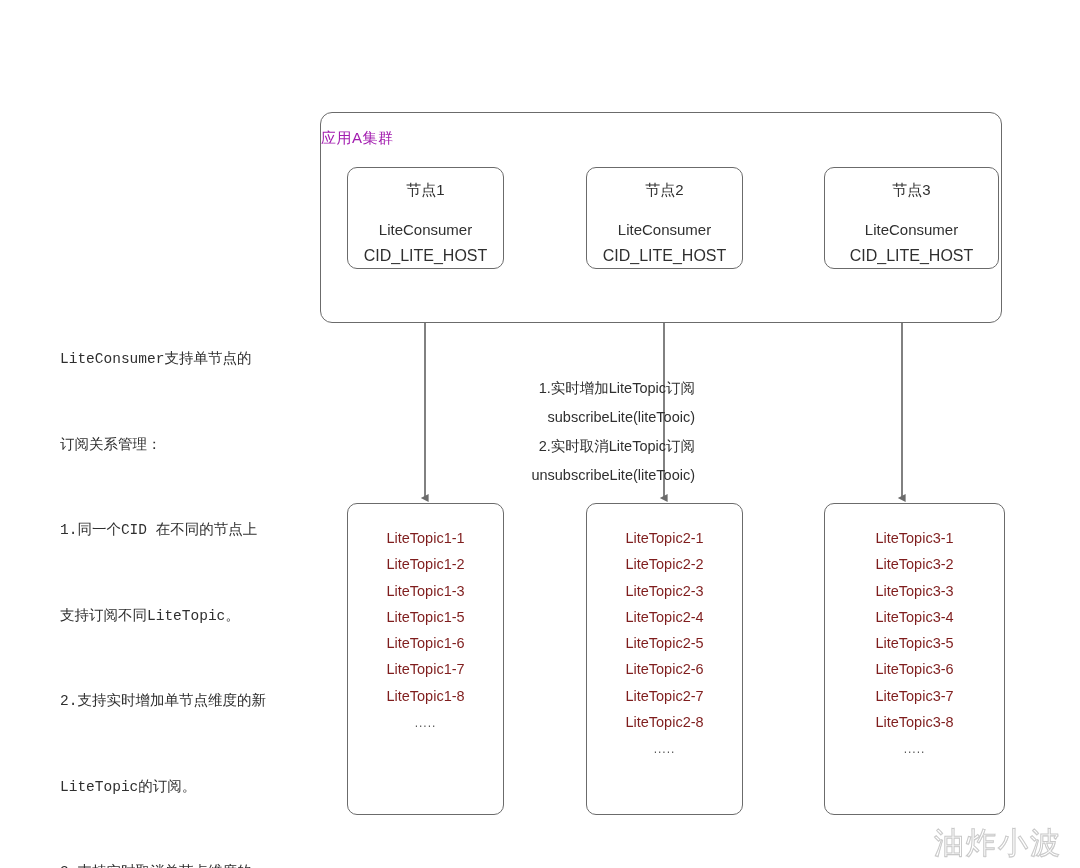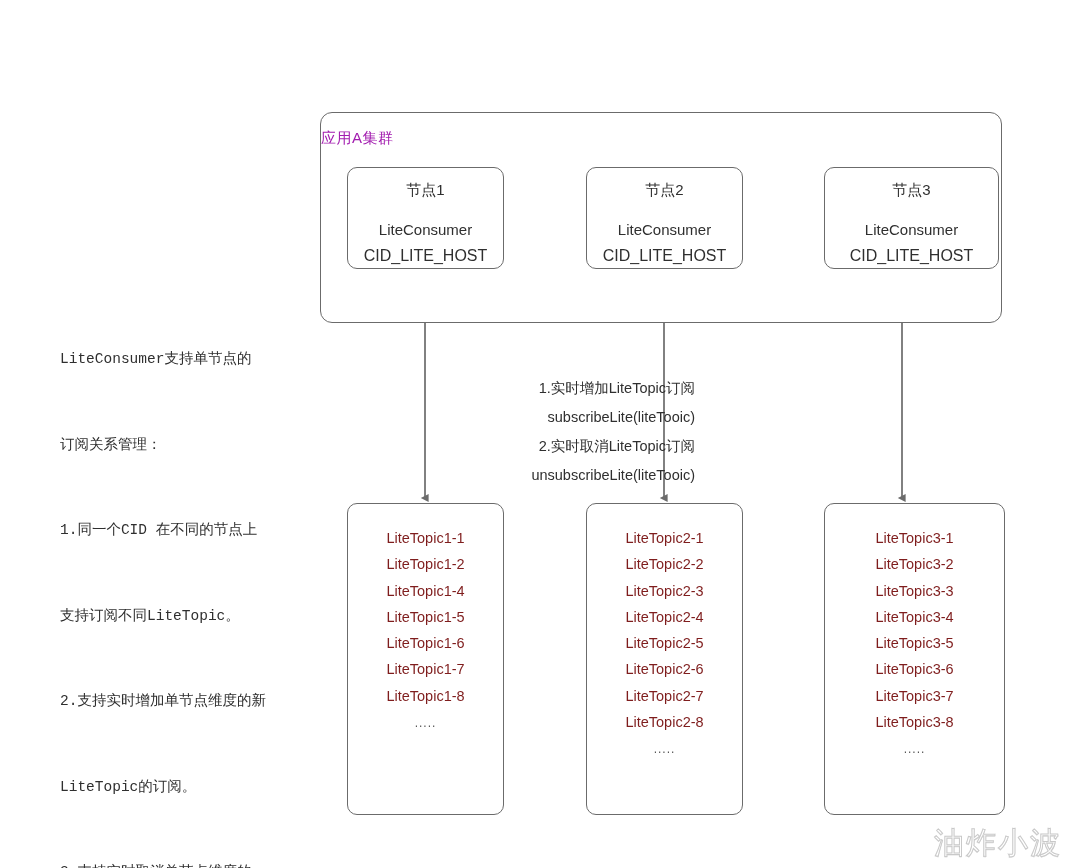--- a/index.html
+++ b/index.html
@@ -173,21 +173,21 @@
   <div class="note-center" style="left:465px; top:345px; width:230px;">
     <span class="tl">1.实时增加LiteTopic订阅</span>
     <span class="tl">subscribeLite(liteTooic)</span>
     <span class="tl">2.实时取消LiteTopic订阅</span>
     <span class="tl">unsubscribeLite(liteTooic)</span>
   </div>
 
   <div class="rbox topicbox" style="left:347px; top:503px; width:157px; height:312px;">
     <div class="topic-line">LiteTopic1-1</div>
     <div class="topic-line">LiteTopic1-2</div>
-    <div class="topic-line">LiteTopic1-4</div>
+    <div class="topic-line">LiteTopic1-3</div>
     <div class="topic-line">LiteTopic1-5</div>
     <div class="topic-line">LiteTopic1-6</div>
     <div class="topic-line">LiteTopic1-7</div>
     <div class="topic-line">LiteTopic1-8</div>
     <div class="topic-ellipsis">.....</div>
   </div>
 
   <div class="rbox topicbox" style="left:586px; top:503px; width:157px; height:312px;">
     <div class="topic-line">LiteTopic2-1</div>
     <div class="topic-line">LiteTopic2-2</div>

